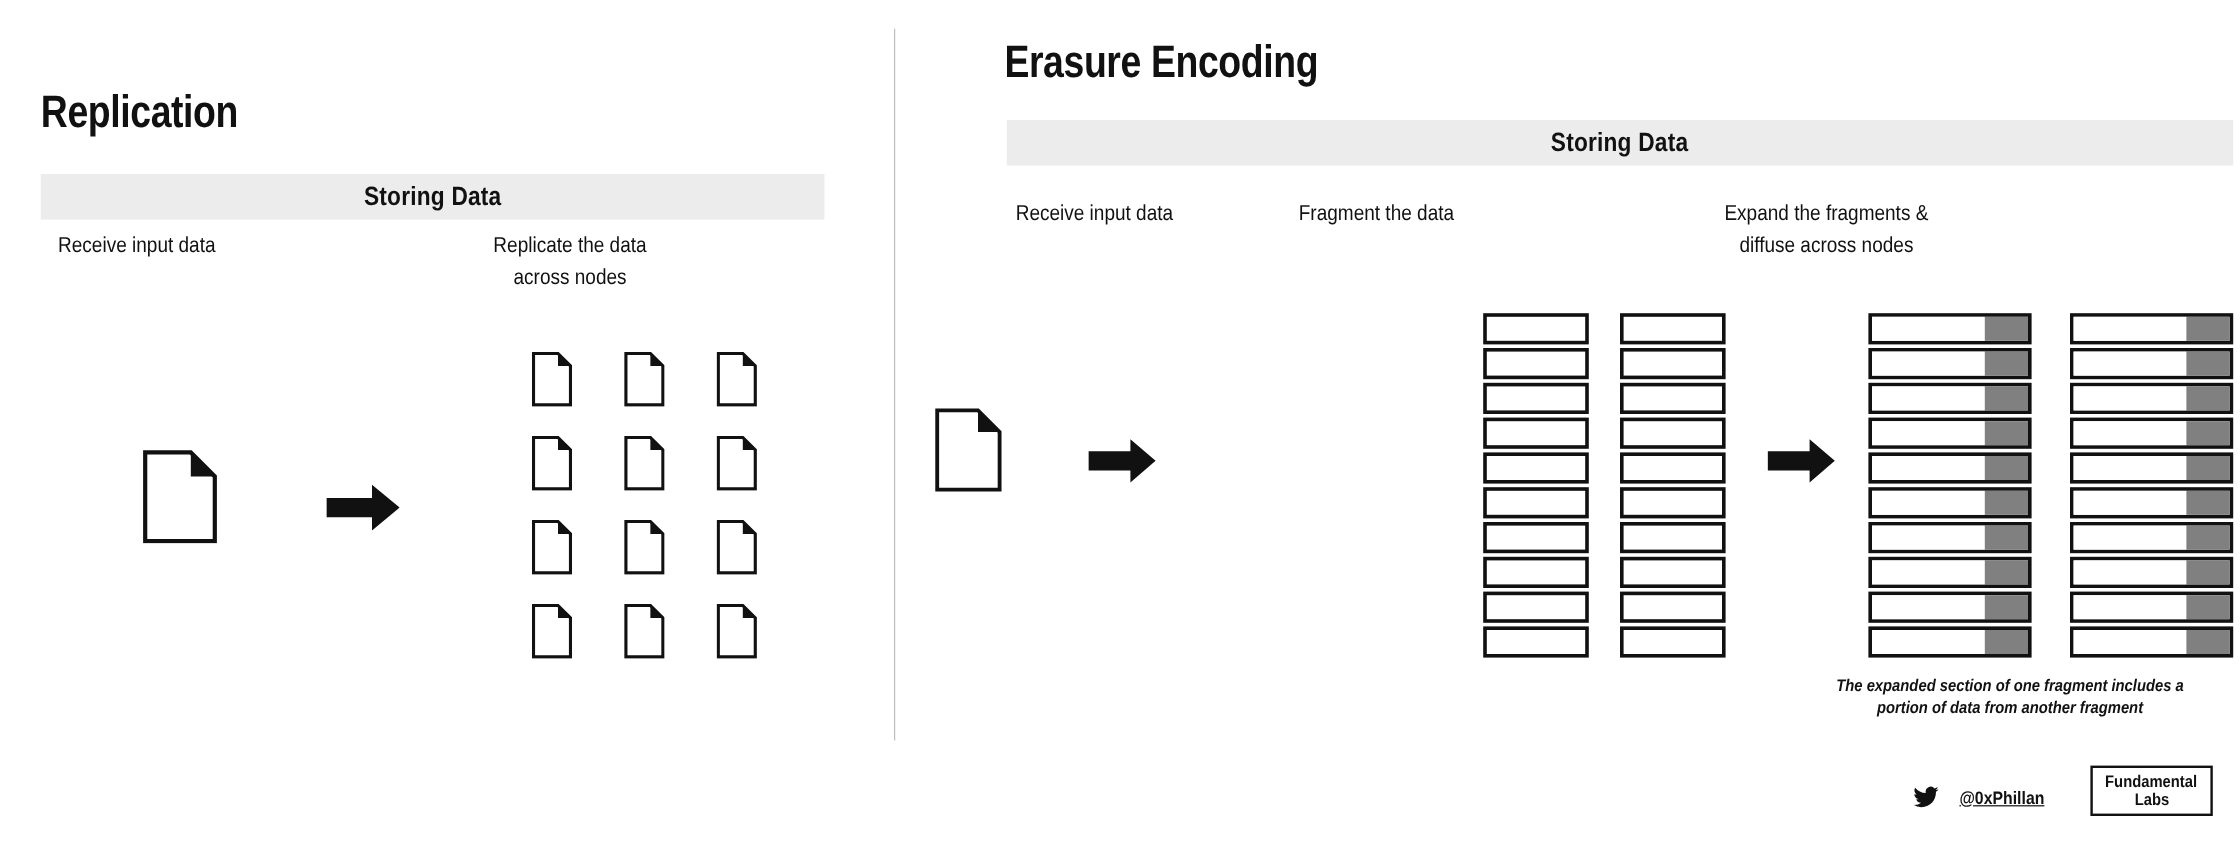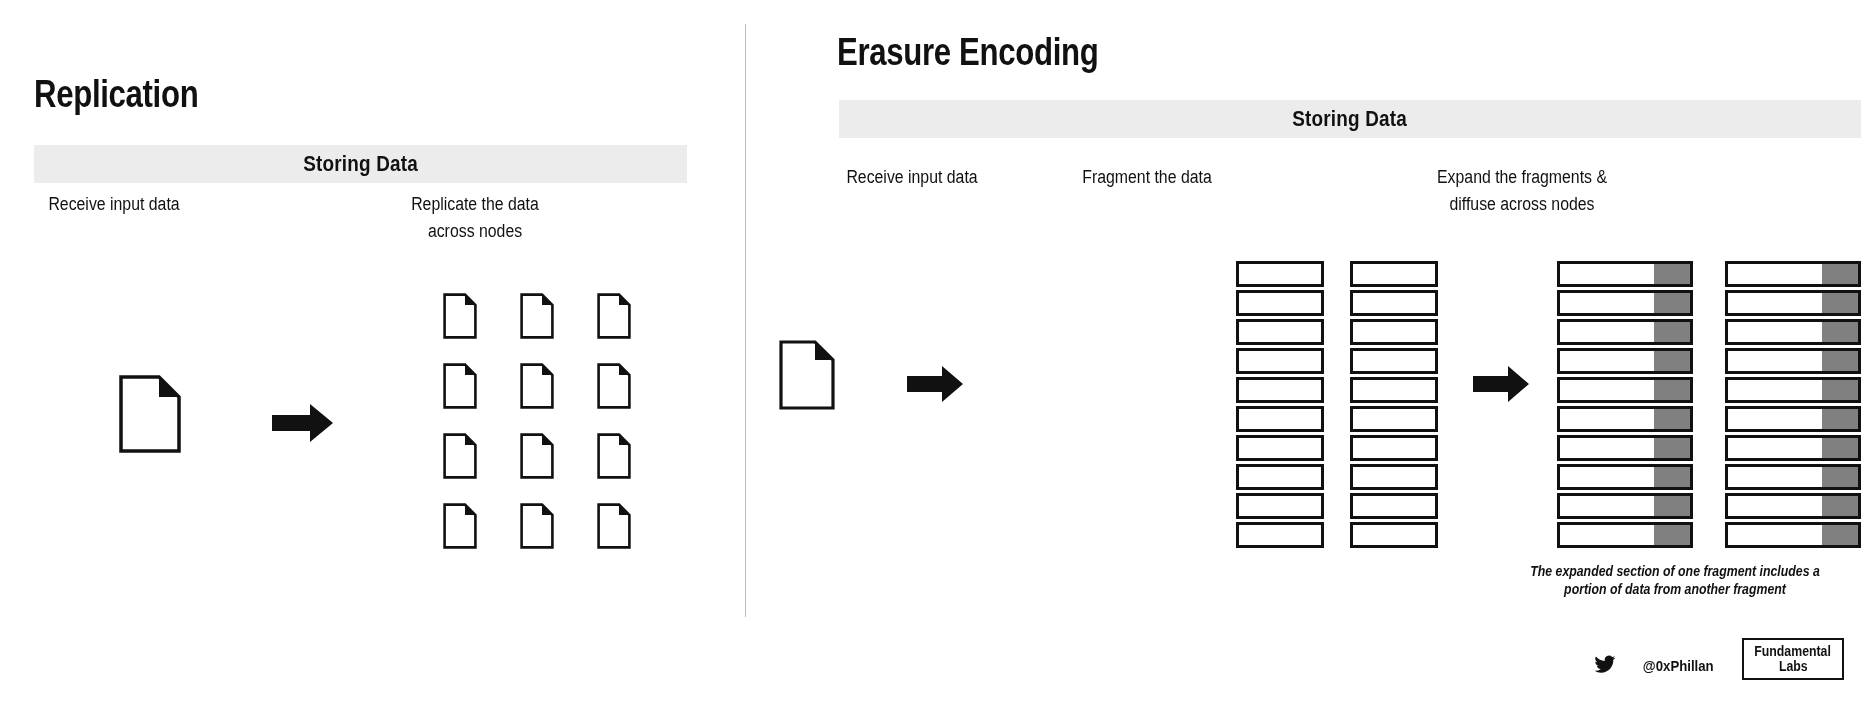--- a/index.html
+++ b/index.html
@@ -129,21 +129,22 @@
     white-space: pre-line;
   }
 
   
   #footer-credit {
     position: absolute;
     left: 1594px;
     top: 655px;
     display: flex;
     align-items: center;
-    gap: 22px;
+    gap: 12px;
+    text-decoration: underline;
   }
   #footer-credit .handle {
     font-size: 15px;
     font-weight: 600;
     transform: scaleX(0.88);
     color: #111111;
     white-space: nowrap;
   }
   #twitter-bird { width: 22px; height: 20px; display: block; }
 

